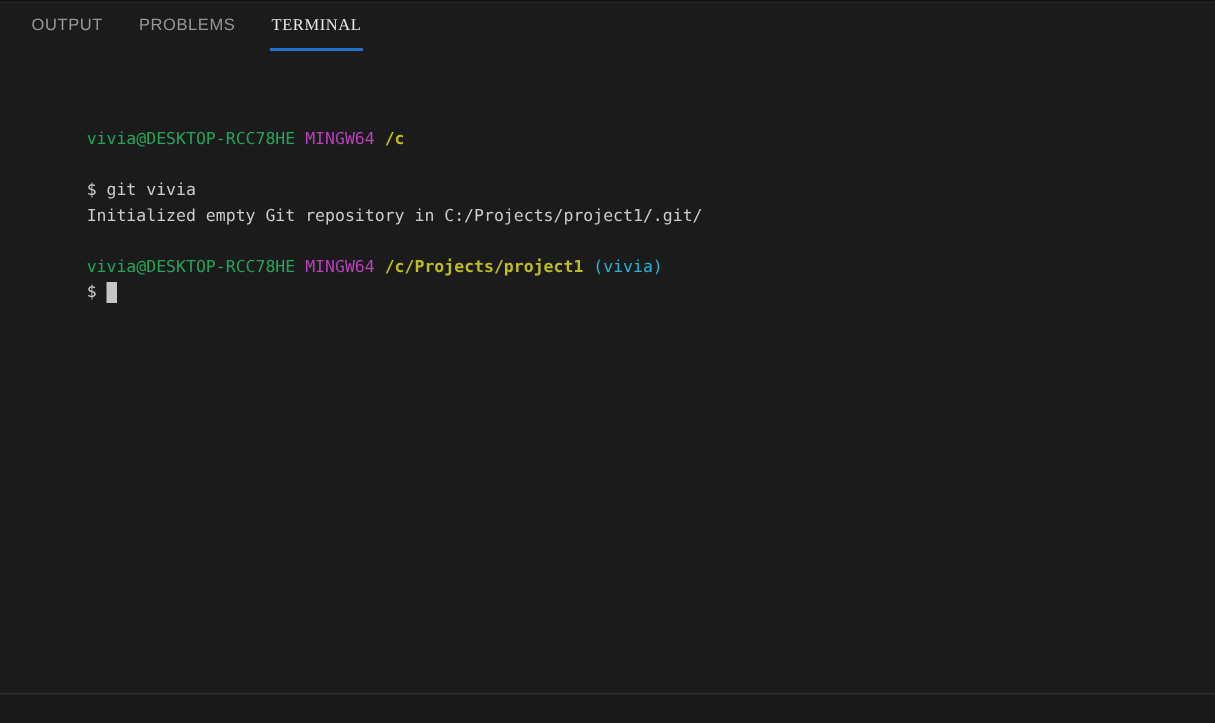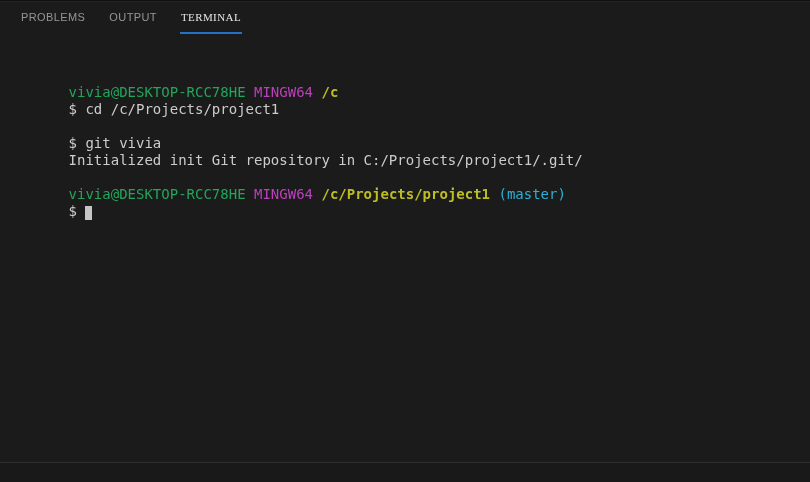--- a/index.html
+++ b/index.html
@@ -56,21 +56,21 @@
   .tab.active {
     color: var(--tab-active);
     border-bottom-color: var(--tab-border);
     font-family: Liberation Serif, serif;
   }
   
   .terminal {
     flex: 1 1 auto;
     padding: 13px 0 0 18px;
     font-family: "DejaVu Sans Mono", "Liberation Mono", monospace;
-    font-size: 14px;
+    font-size: 11px;
     line-height: 17px;
     color: var(--foreground);
     overflow: hidden;
   }
   .line { height: 17px; white-space: pre; }
   .seg-green   { color: var(--green); }
   .seg-magenta { color: var(--magenta); }
   .seg-yellow  { color: var(--yellow); font-weight: bold; }
   .seg-cyan    { color: var(--cyan); }
   .seg-fg      { color: var(--foreground); }
@@ -87,52 +87,49 @@
     background: var(--footer-bg);
     border-top: 1px solid var(--divider);
   }
 </style>
 </head>
 <body>
 
 <div class="panel">
 
   <div class="tabbar">
+    <div class="tab">OUTPUT</div>
     <div class="tab">PROBLEMS</div>
-    <div class="tab">OUTPUT</div>
     <div class="tab active">TERMINAL</div>
   </div>
 
   <div class="terminal">
 
     <div class="line"></div>
 
     <div class="line">
       <span class="seg-green">vivia@DESKTOP-RCC78HE </span><span class="seg-magenta">MINGW64 </span><span class="seg-yellow">/c</span>
     </div>
 
-    <div class="line">
-      <span class="seg-fg">$ cd /c/Projects/project1</span>
-    </div>
 
     <div class="line"></div>
 
 
     <div class="line">
       <span class="seg-fg">$ git vivia</span>
     </div>
 
     <div class="line">
-      <span class="seg-fg">Initialized init Git repository in C:/Projects/project1/.git/</span>
+      <span class="seg-fg">Initialized empty Git repository in C:/Projects/project1/.git/</span>
     </div>
 
     <div class="line"></div>
 
     <div class="line">
-      <span class="seg-green">vivia@DESKTOP-RCC78HE </span><span class="seg-magenta">MINGW64 </span><span class="seg-yellow">/c/Projects/project1</span><span class="seg-cyan"> (master)</span>
+      <span class="seg-green">vivia@DESKTOP-RCC78HE </span><span class="seg-magenta">MINGW64 </span><span class="seg-yellow">/c/Projects/project1</span><span class="seg-cyan"> (vivia)</span>
     </div>
 
     <div class="line">
       <span class="seg-fg">$ </span><span class="cursor"></span>
     </div>
 
   </div>
 
   <div class="footer"></div>
 

